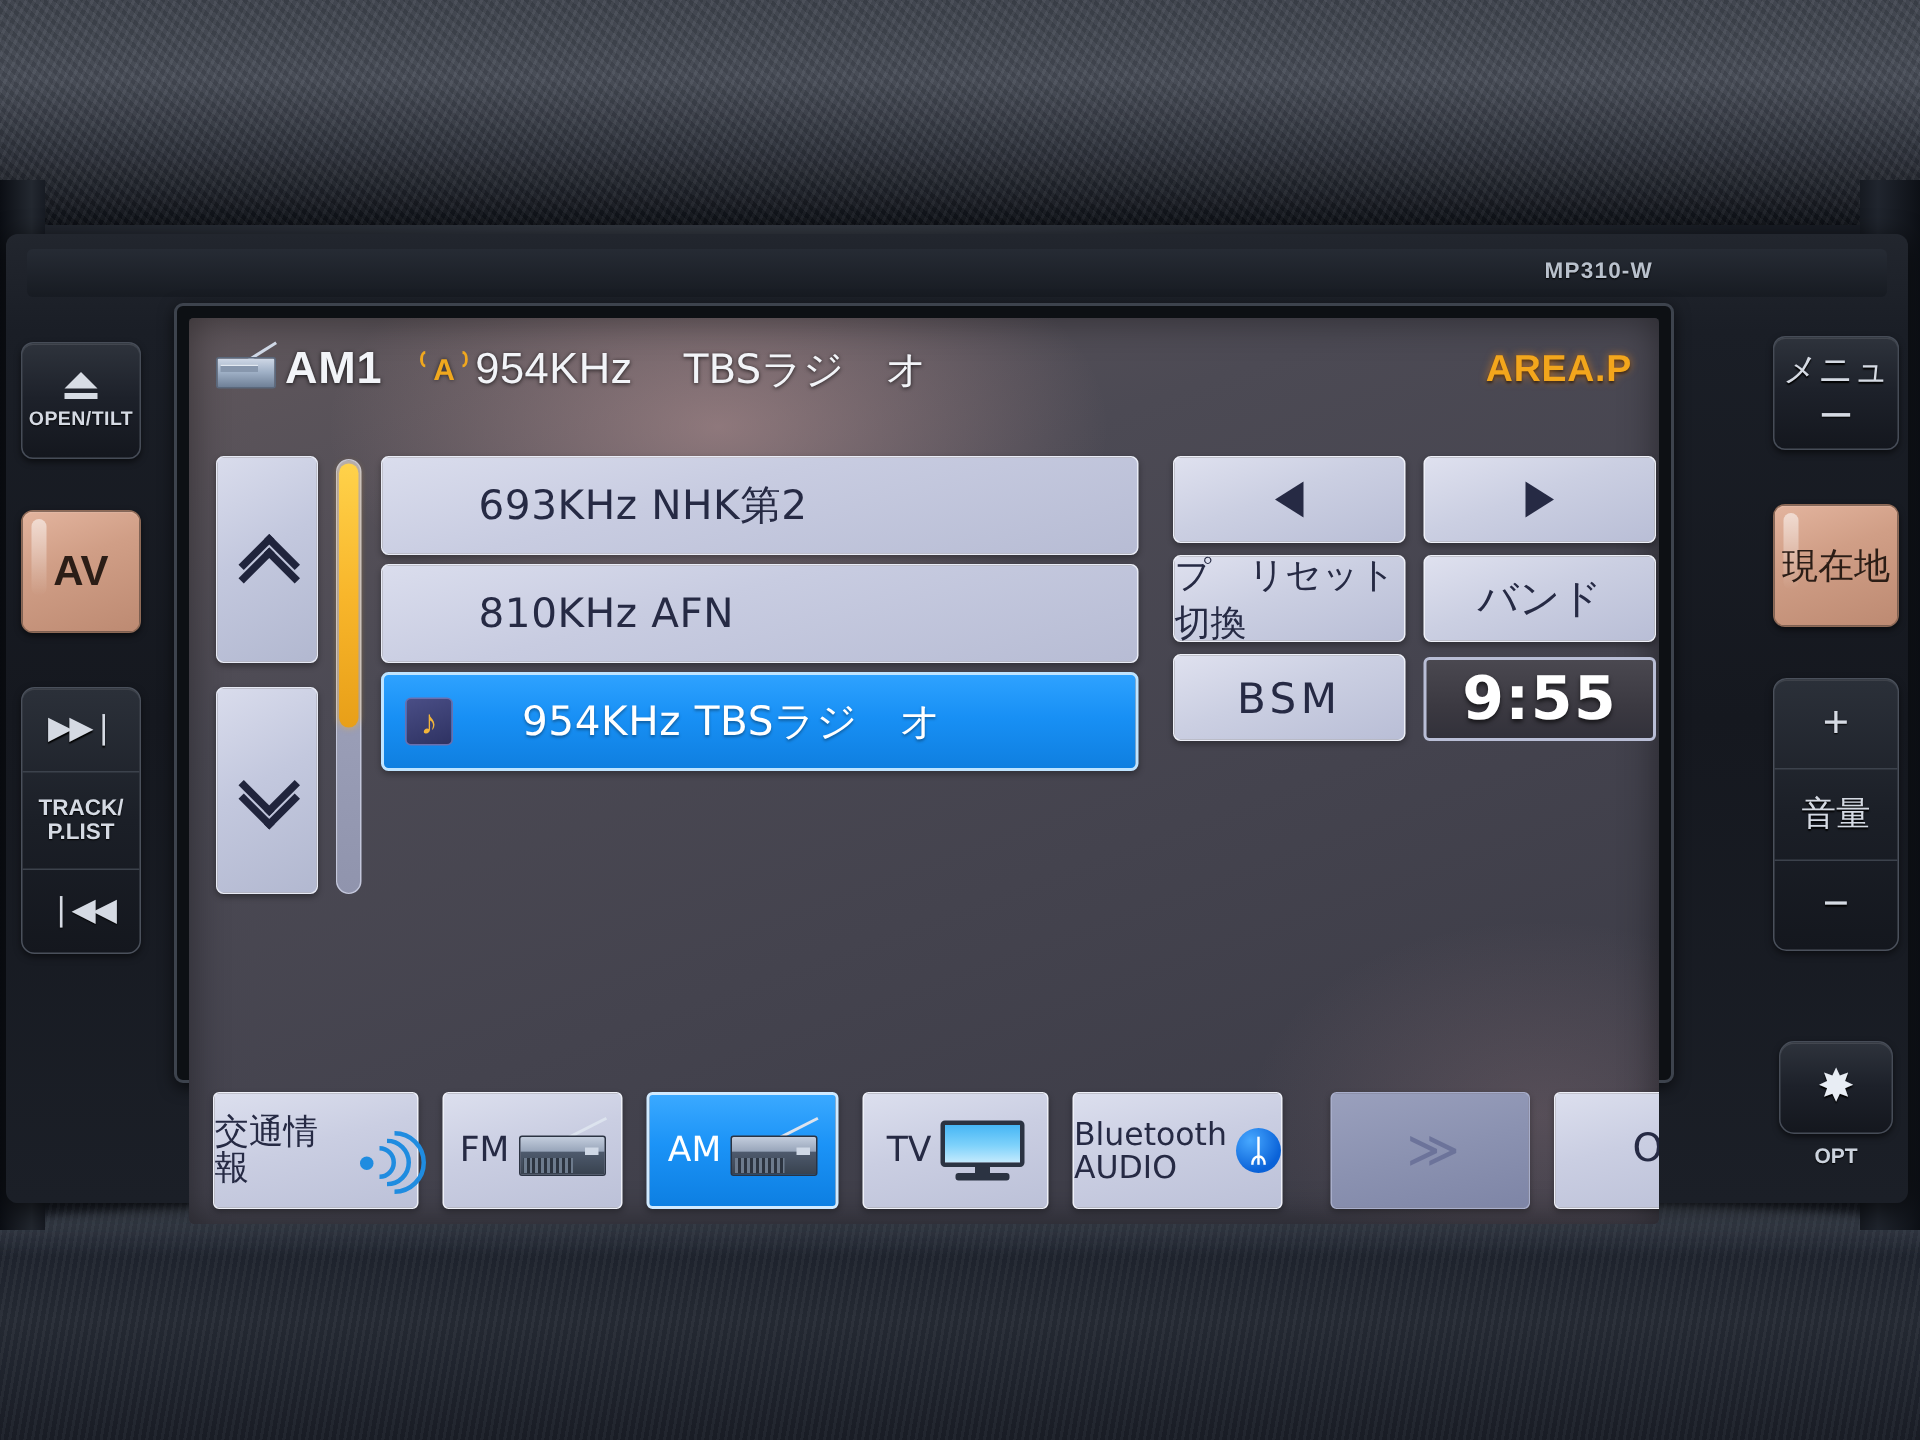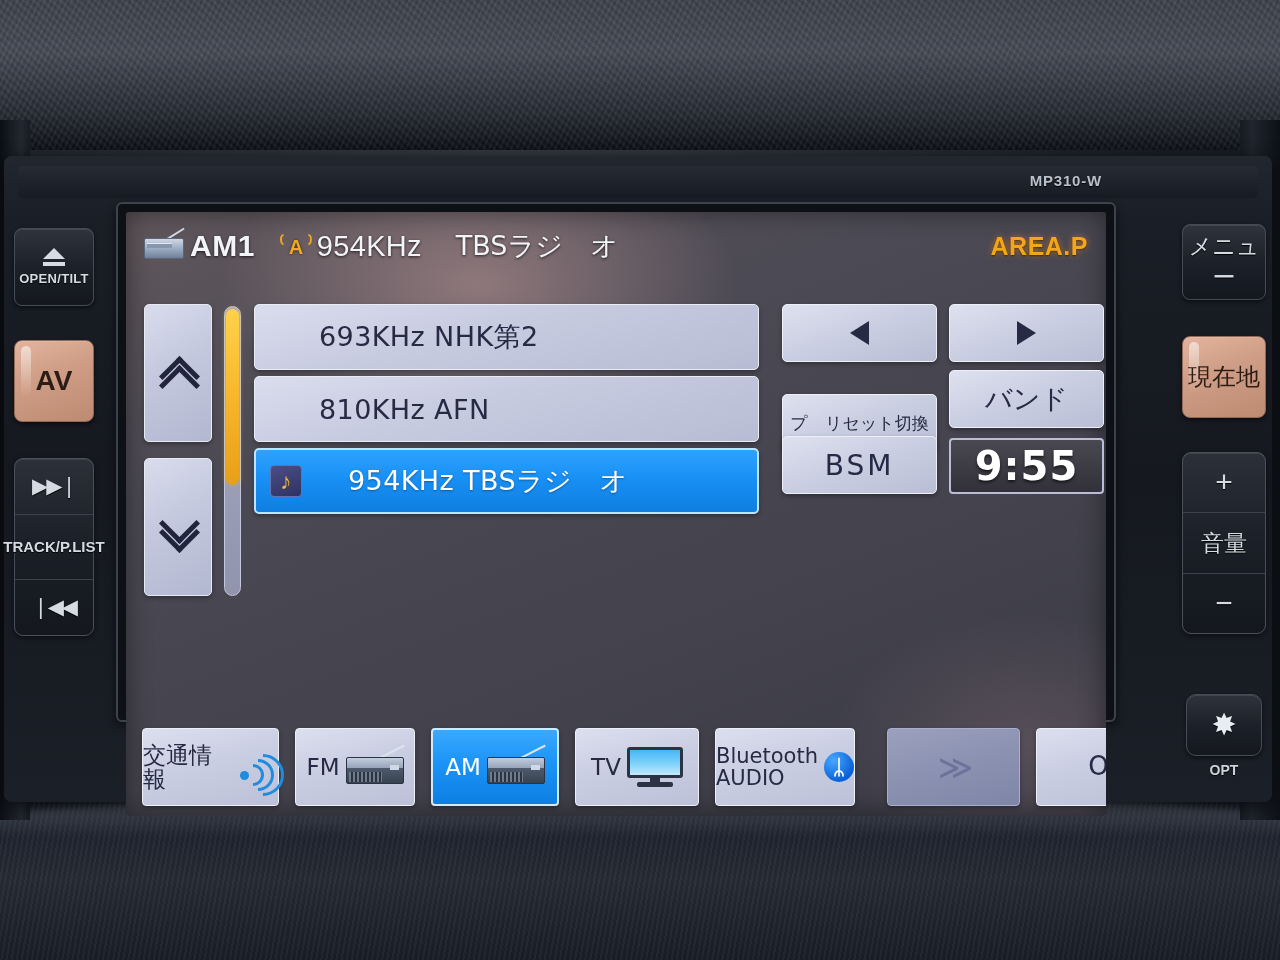--- a/index.html
+++ b/index.html
@@ -260,21 +260,21 @@
     border-radius: 5px;
     background: linear-gradient(160deg, #dfe1ef 0%, #cbcfe2 45%, #b9bed6 100%);
     border: 1px solid #eef0f8;
     display: flex; align-items: center; justify-content: center;
     color: #262a44;
     box-shadow: 0 2px 4px rgba(0,0,0,.33);
     font-family: "DejaVu Sans", "Liberation Sans", sans-serif;
   }
   .pbtn.arrow-l { left: 0;   top: 0;  width: 155px; height: 58px; }
   .pbtn.arrow-r { left: 167px; top: 0; width: 155px; height: 58px; }
-  .pbtn.preset-sw { left: 0; top: 66px; width: 155px; height: 58px; font-size: 17px; margin-top: 24px; }
+  .pbtn.preset-sw { left: 0; top: 66px; width: 155px; height: 58px; font-size: 24px; }
   .pbtn.band    { left: 167px; top: 66px; width: 155px; height: 58px; font-size: 27px; }
   .pbtn.bsm     { left: 0; top: 132px; width: 155px; height: 58px; font-size: 28px; letter-spacing: 3px; }
   .tri-l { width: 0;height: 0;border-top: 12px solid transparent;border-bottom: 12px solid transparent;border-right: 19px solid #262a44; }
   .tri-r { width: 0;height: 0;border-top: 12px solid transparent;border-bottom: 12px solid transparent;border-left: 19px solid #262a44; }
 
   .clock {
     position: absolute; left: 167px; top: 134px; width: 155px; height: 56px;
     border-radius: 4px;
     background: linear-gradient(180deg, #4a4850 0%, #3b3941 60%, #32313a 100%);
     border: 2px solid #b9bed6;
@@ -387,21 +387,21 @@
   </div>
 
   <div class="bezel-btn tan" style="left:14px; top:340px; width:80px; height:82px;">
     <span style="font-size:28px; font-weight:bold; position:relative; z-index:2;">AV</span>
   </div>
 
   <div class="bezel-stack" style="left:14px; top:458px; width:80px; height:178px;">
     <div>
       <span style="font-size:21px; letter-spacing:-2px;">▶▶❘</span>
     </div>
-    <div style="flex:1.15; flex-direction:row;">
+    <div style="flex:1.15; flex-direction:column;">
       <span style="font-size:15px; font-weight:bold;">TRACK/</span>
       <span style="font-size:15px; font-weight:bold;">P.LIST</span>
     </div>
     <div>
       <span style="font-size:21px; letter-spacing:-2px;">❘◀◀</span>
     </div>
   </div>
 
   <div class="bezel-btn" style="right:14px; top:224px; width:84px; height:76px;">
     <span style="font-size:23px; font-family:'DejaVu Sans',sans-serif;">メニュー</span>

